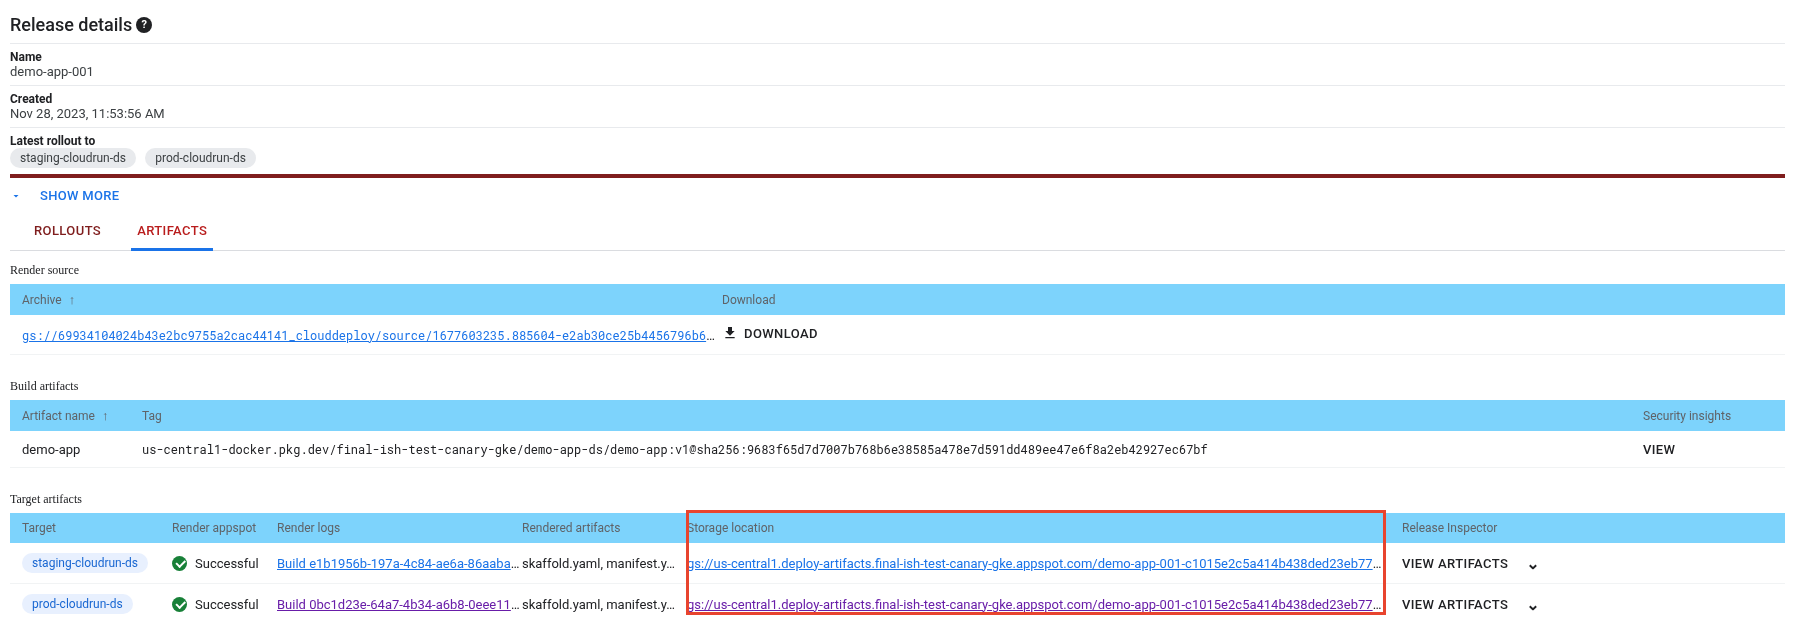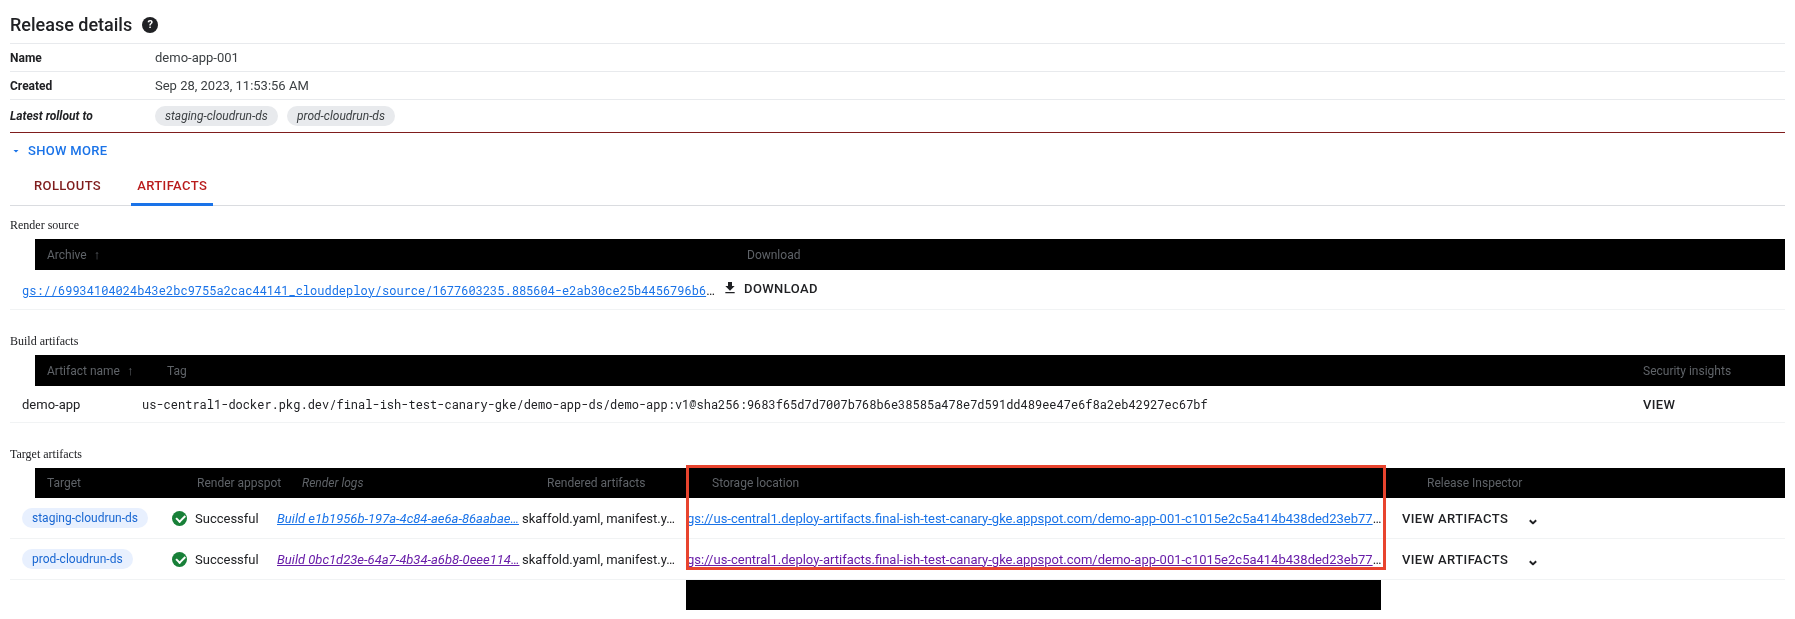--- a/index.html
+++ b/index.html
@@ -10,32 +10,32 @@
     background: #fff;
     padding: 10px 10px 0 10px;
     width: 1795px;
   }
   h2.section-title {
     font-size: 18px;
     font-weight: 500;
     margin: 4px 0 8px 0;
     display: flex;
     align-items: center;
-    gap: 10px;
+    gap: 4px;
   }
   .help-circle {
     width: 16px; height: 16px; border-radius: 50%;
     background: #202124; color: #fff; font-size: 11px; font-weight: 700;
     display: inline-flex; align-items: center; justify-content: center;
   }
   .details-row {
     display: flex;
-    align-items: center;
     padding: 6px 0;
     border-top: 1px solid #e8eaed;
+    flex-direction: column;
   }
   .details-label { width: 145px; font-weight: 700; font-size: 12px; }
   .details-value { font-size: 13px; color: #3c4043; }
   .chip {
     display: inline-block;
     background: #e8eaed;
     border-radius: 12px;
     padding: 3px 10px;
     font-size: 12px;
     margin-right: 6px;
@@ -51,21 +51,21 @@
   }
   .show-more {
     color: #1a73e8;
     font-weight: 500;
     font-size: 13px;
     letter-spacing: 0.3px;
     cursor: pointer;
     padding: 10px 0;
     display: inline-flex;
     align-items: center;
-    gap: 6px;
+    gap: 18px;
   }
   .tabs {
     border-bottom: 1px solid #dadce0;
     display: flex;
     gap: 24px;
     padding-left: 18px;
     margin-bottom: 12px;
   }
   .tab {
     padding: 10px 6px;
@@ -77,27 +77,26 @@
     border-bottom: 3px solid transparent;
     margin-bottom: -1px;
   }
   .tab.active { color: #b91c1c; border-bottom-color: #1a73e8; }
   .subsection {
     font-size: 12px;
     margin: 10px 0 6px 0;
     font-family: Liberation Serif, serif;
   }
   .tbl-head {
-    background: #000000;
+    background: #7dd3fc;
     font-size: 12px;
     color: #5f6368;
     padding: 8px 12px;
     display: flex;
     align-items: center;
-    margin-left: 25px;
   }
   .tbl-row {
     padding: 10px 12px;
     display: flex;
     align-items: center;
     border-bottom: 1px solid #f1f3f4;
   }
   .link { color: #1a73e8; text-decoration: underline; cursor: pointer; }
   .link-visited { color: #681da8; text-decoration: underline; cursor: pointer; }
   .mono { font-family: "Roboto Mono", Menlo, Consolas, monospace; font-size: 12px; }
@@ -134,21 +133,21 @@
   .rs-download { flex: 1; }
 
   
   .ba-name { flex: 0 0 120px; }
   .ba-tag  { flex: 1; }
   .ba-sec  { flex: 0 0 130px; }
 
   
   .ta-target { flex: 0 0 150px; }
   .ta-status { flex: 0 0 105px; display: flex; align-items: center; }
-  .ta-logs   { flex: 0 0 245px; font-style: italic; }
+  .ta-logs   { flex: 0 0 245px; }
   .ta-rend   { flex: 0 0 165px; }
   .ta-stor   { flex: 0 0 695px;  }
   .ta-insp   { flex: 1; display: flex; align-items: center; justify-content: flex-start; padding-left: 20px;}
   .ta-insp-head { flex: 1; padding-left: 20px; }
 
 </style>
 </head>
 <body>
 
 
@@ -158,23 +157,23 @@
   <span>Release details</span>
   <span class="help-circle">?</span>
 </h2>
 
 <div class="details-row">
   <div class="details-label">Name</div>
   <div class="details-value">demo-app-001</div>
 </div>
 <div class="details-row">
   <div class="details-label">Created</div>
-  <div class="details-value">Sep 28, 2023, 11:53:56 AM</div>
-</div>
-<div class="details-row" style="border-bottom:1px solid #7f1d1d;font-style:italic;">
+  <div class="details-value">Nov 28, 2023, 11:53:56 AM</div>
+</div>
+<div class="details-row" style="border-bottom:4px solid #7f1d1d;">
   <div class="details-label">Latest rollout to</div>
   <div class="details-value">
     <span class="chip">staging-cloudrun-ds</span>
     <span class="chip">prod-cloudrun-ds</span>
   </div>
 </div>
 
 <div class="show-more">
   <svg width="12" height="12" viewBox="0 0 24 24" fill="#1a73e8">
       <path d="M7 10l5 5 5-5z"></path>

